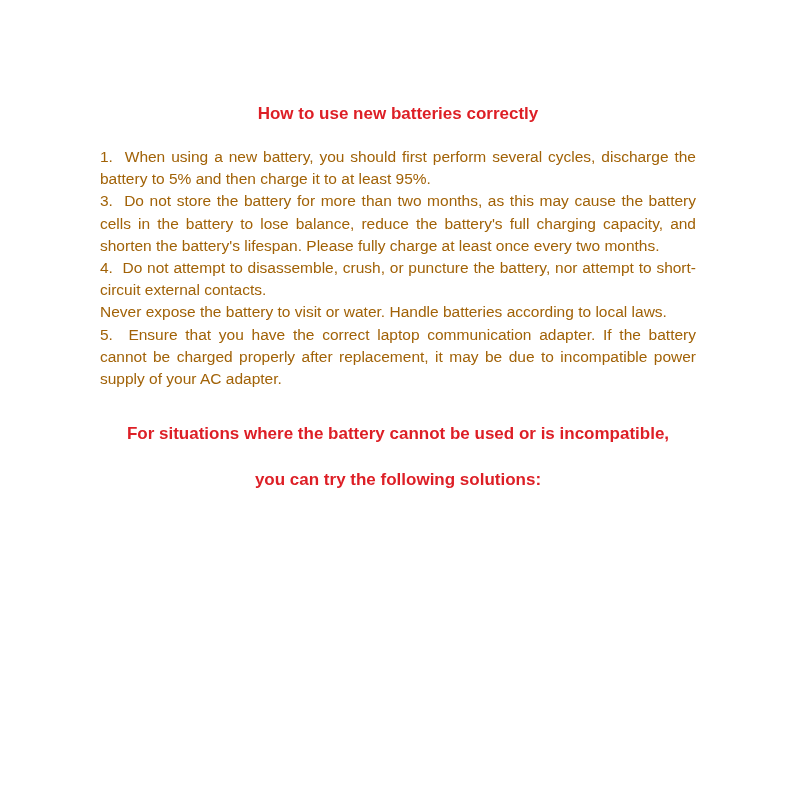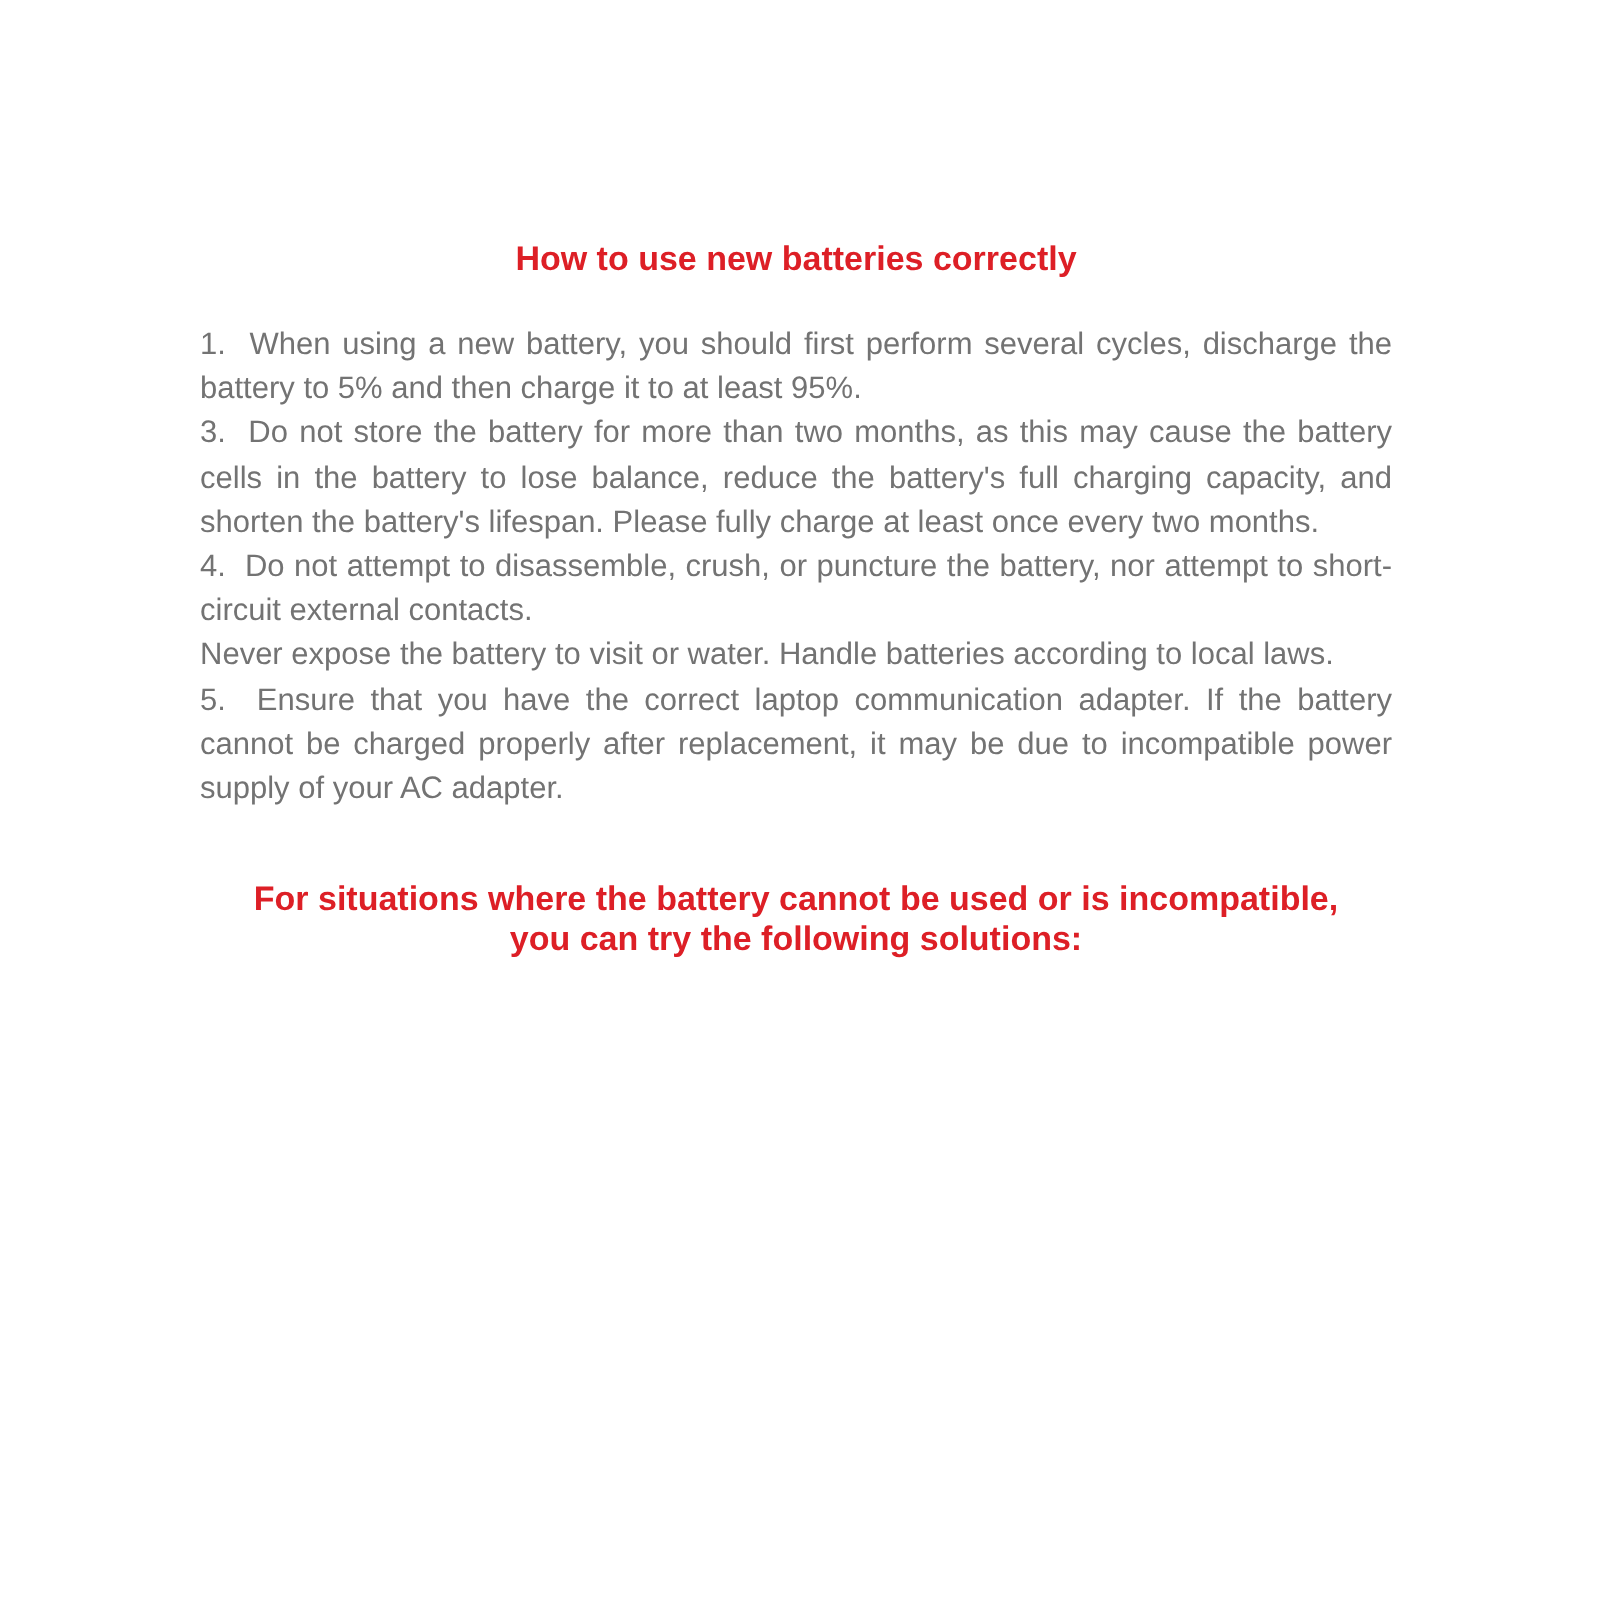--- a/index.html
+++ b/index.html
@@ -12,42 +12,43 @@
     width: 800px;
     height: 800px;
     background: #ffffff;
     font-family: "Liberation Sans", "DejaVu Sans", sans-serif;
     overflow: hidden;
     box-sizing: border-box;
   }
   .content {
     position: absolute;
     left: 100px;
-    top: 120px;
+    top: 104px;
     width: 596px;
   }
   .red-heading {
     color: #dd1f26;
     font-weight: bold;
     font-size: 17px;
     line-height: 20px;
     text-align: center;
     margin: 0;
   }
   .heading-1 {
     margin-bottom: 22px;
   }
   .heading-2 {
     margin-top: 34px;
   }
   .heading-3 {
+    margin-top: 26px;
     margin-bottom: 21px;
   }
   .body-text p {
-    color: #737373;
+    color: #a16207;
     font-size: 15.5px;
     line-height: 22.2px;
     text-align: justify;
     margin: 0;
   }
 </style>
 </head>
 <body>
 
 <div class="page">

